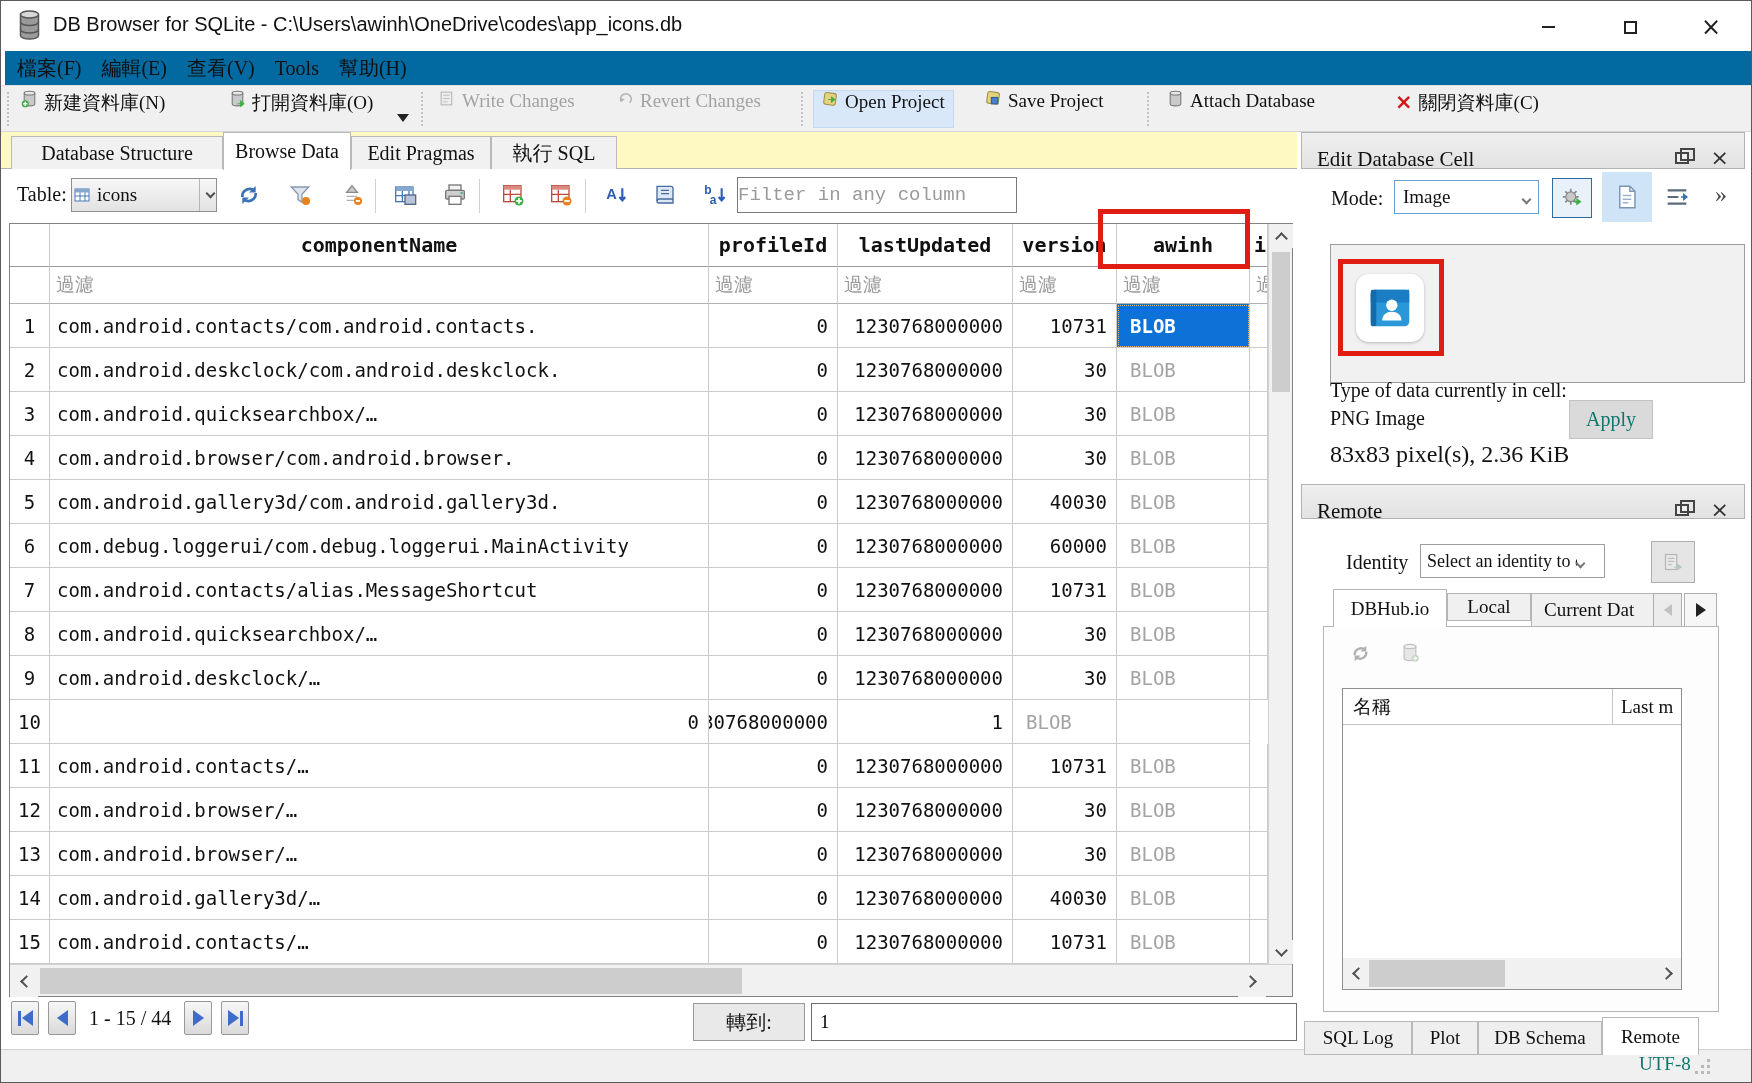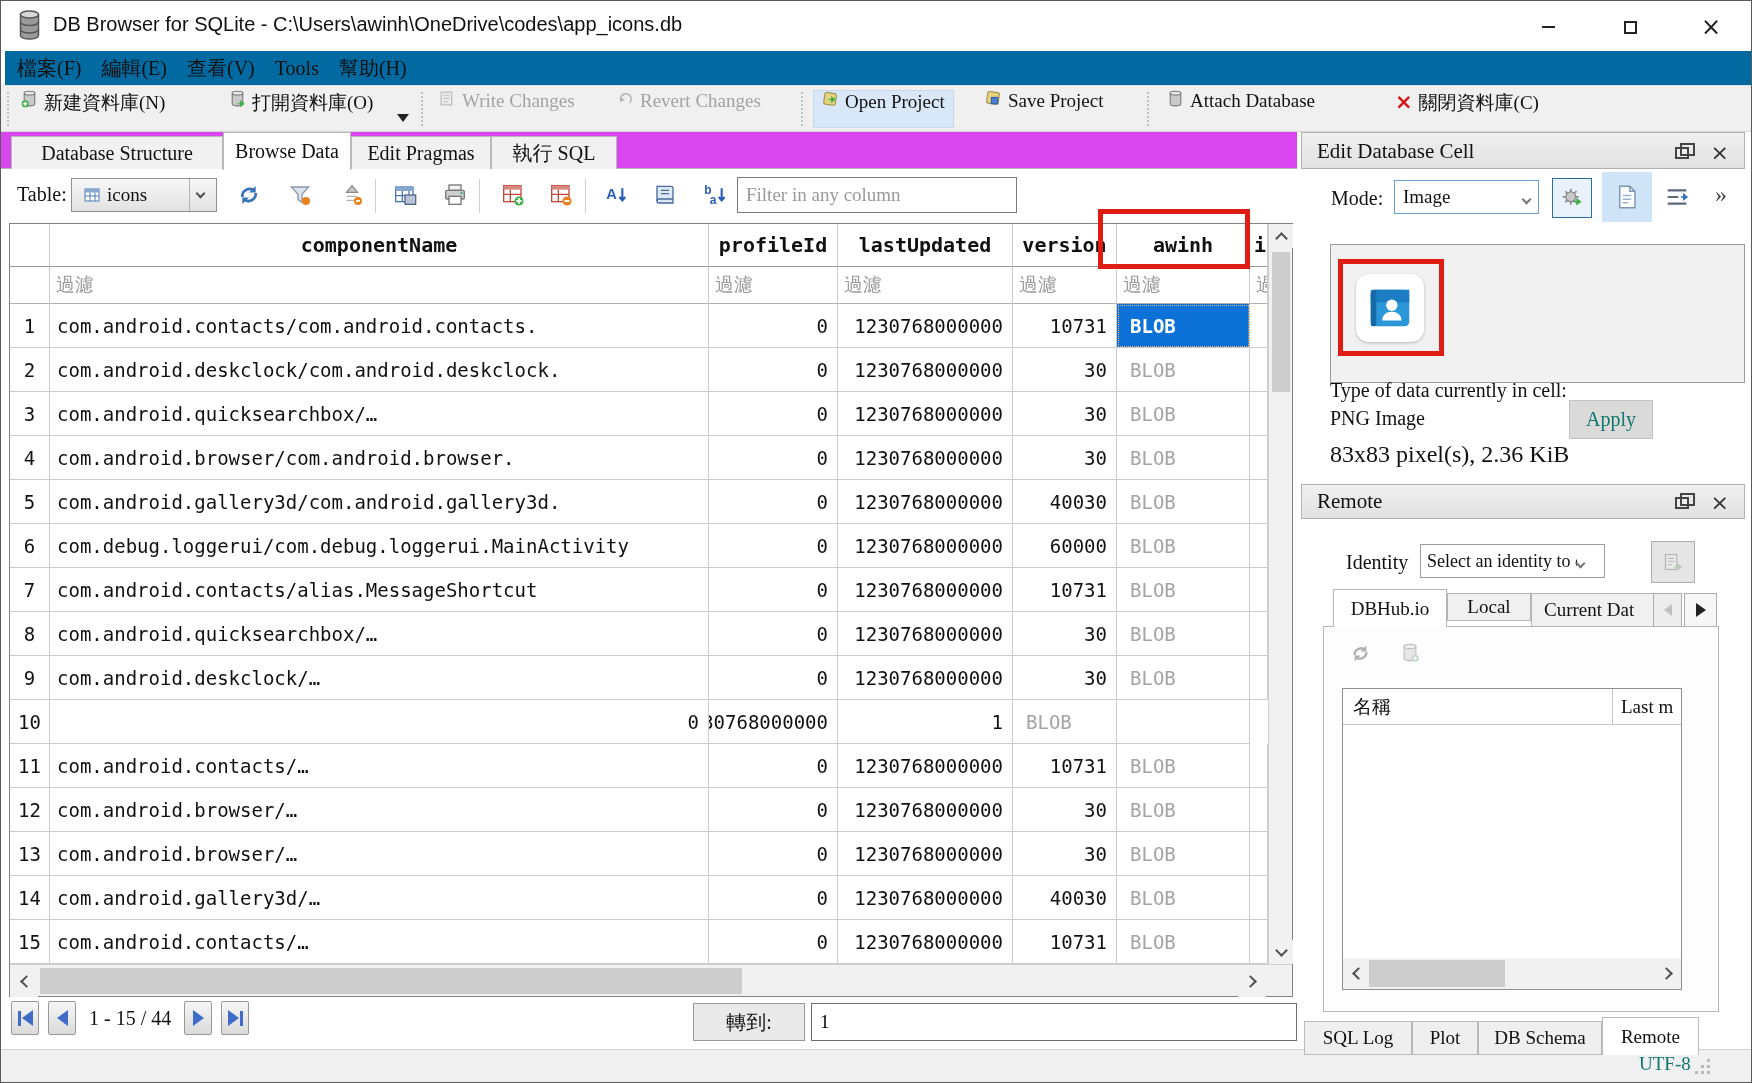--- a/index.html
+++ b/index.html
@@ -19,29 +19,29 @@
   .mitem{padding:3px 10px;font-size:20px}
   
   .toolbar{left:0;top:84px;width:1752px;height:47px;background:#f0f0f0;border-top:1px solid #e2e2e2;border-bottom:1px solid #d5d5d5}
   .tbtn{display:flex;gap:6px;height:38px;padding:0 8px;font-size:19px;white-space:nowrap}
   .tbtn.disabled{color:#a3a3a3}
   .tbtn.hl{background:#d9e8f8;border:1px solid #c2d9f0}
   .grip{height:34px;border-left:2px dotted #c2c2c2}
   .sep{height:34px;border-left:1px solid #d0d0d0}
   .dda{width:0;height:0;border-left:6px solid transparent;border-right:6px solid transparent;border-top:8px solid #222}
   
-  .tabstrip{left:0;top:131px;width:1296px;height:37px;background:#d946ef;border-bottom:1px solid #b5b5b5}
+  .tabstrip{left:0;top:131px;width:1296px;height:37px;background:#fef9c3;border-bottom:1px solid #b5b5b5}
   .tab{position:absolute;top:4px;height:34px;background:#f1f1f1;border:1px solid #b9b9b9;
        display:flex;align-items:center;justify-content:center;font-size:20px}
   .tab.active{top:0;height:38px;background:#fff;border-bottom:none;z-index:3}
   
   .browsebar{left:0;top:168px;width:1296px;height:54px;background:#fff}
-  .ddrop{background:linear-gradient(#f7f7f7,#e2e2e2);border:1px solid #8f8f8f;display:flex;align-items:center;gap:7px;padding:0 12px;font-size:19px}
+  .ddrop{background:linear-gradient(#f7f7f7,#e2e2e2);border:1px solid #8f8f8f;display:flex;align-items:center;gap:7px;padding:0 2px;font-size:19px}
   .ddropchev{margin-left:auto;border-left:1px solid #b5b5b5;padding-left:7px;height:100%;display:flex;align-items:center}
-  .finput{border:1px solid #7a7a7a;background:#fff;font-size:19px;padding:0 8px;color:#222;font-family:Liberation Serif, serif}
+  .finput{border:1px solid #7a7a7a;background:#fff;font-size:19px;padding:0 0;color:#222;font-family:Liberation Mono, monospace}
   .finput::placeholder{color:#9a9a9a}
   .icb{width:28px;height:28px;display:flex;align-items:center;justify-content:center}
   
   .gridframe{left:8px;top:222px;width:1284px;height:774px;border:1px solid #828282;background:#fff}
   .grid7{display:grid;grid-template-columns:40px 659px 129px 175px 104px 133px 18px}
   .c{border-right:1px solid #cbcbcb;border-bottom:1px solid #cbcbcb;display:flex;align-items:center;overflow:hidden;white-space:nowrap;background:#fff}
   .ghead .c{height:43px;font:bold 20px "DejaVu Sans Mono","Liberation Mono",monospace;justify-content:center;border-bottom:1px solid #9a9a9a}
   .gfilter .c{height:37px;font-size:19px;color:#9c9c9c;padding-left:6px;border-bottom:1px solid #b2b2b2}
   .grow .c{height:44px;font:19px "DejaVu Sans Mono","Liberation Mono",monospace}
   .rn{justify-content:center;font-weight:bold}
@@ -58,21 +58,21 @@
   .chv.left{transform:rotate(135deg)}.chv.right{transform:rotate(-45deg)}
   
   .nbtn{display:flex;align-items:center;justify-content:center;gap:1px;width:28px;height:34px;
         background:linear-gradient(#f7f7f7,#dadada);border:1px solid #989898;border-radius:2px}
   .tri{width:0;height:0;border-top:8px solid transparent;border-bottom:8px solid transparent}
   .tri.r{border-left:11px solid #3f6cc8}.tri.l{border-right:11px solid #3f6cc8}
   .vbar{width:3px;height:15px;background:#3f6cc8}
   .gotobtn{background:#e9e9e9;border:1px solid #989898;display:flex;align-items:center;justify-content:center;font-size:20px}
   .gotoinput{border:1px solid #6e6e6e;font-size:19px;padding:0 8px;font-family:"Liberation Serif",serif}
   
-  .dhead{background:linear-gradient(#efefef,#e2e2e2);border:1px solid #b2b2b2;display:flex;align-items:flex-end;padding:4px 15px;font-size:21px}
+  .dhead{background:linear-gradient(#efefef,#e2e2e2);border:1px solid #b2b2b2;display:flex;align-items:flex-start;padding:14px 15px;font-size:21px}
   .flo{position:relative;width:14px;height:12px;border:2px solid #444;background:#eee}
   .flo::before{content:"";position:absolute;left:3px;top:-6px;width:11px;height:9px;border:2px solid #444}
   .btn{background:#e5e5e5;border:1px solid #adadad;display:flex;align-items:center;justify-content:center}
   .modesel{background:#fff;border:1px solid #66a0d2;display:flex;align-items:center;font-size:19px;padding:0 8px}
   .idsel{background:#fff;border:1px solid #9e9e9e;display:flex;align-items:center;font-size:18px;padding:0 6px;overflow:hidden;white-space:nowrap}
   .rtab{position:absolute;height:38px;background:#f0f0f0;border:1px solid #b5b5b5;display:flex;align-items:center;justify-content:center;font-size:19px;overflow:hidden;white-space:nowrap}
   .rtab.active{background:#fff;border-bottom:none;z-index:2}
   .dtab{position:absolute;height:34px;background:#efefef;border:1px solid #b9b9b9;display:flex;align-items:center;justify-content:center;font-size:19px}
   .dtab.active{background:#fff;border-bottom:none;height:38px;z-index:4}
   .ann{position:absolute;border:5px solid #e01d12;z-index:9;pointer-events:none}

